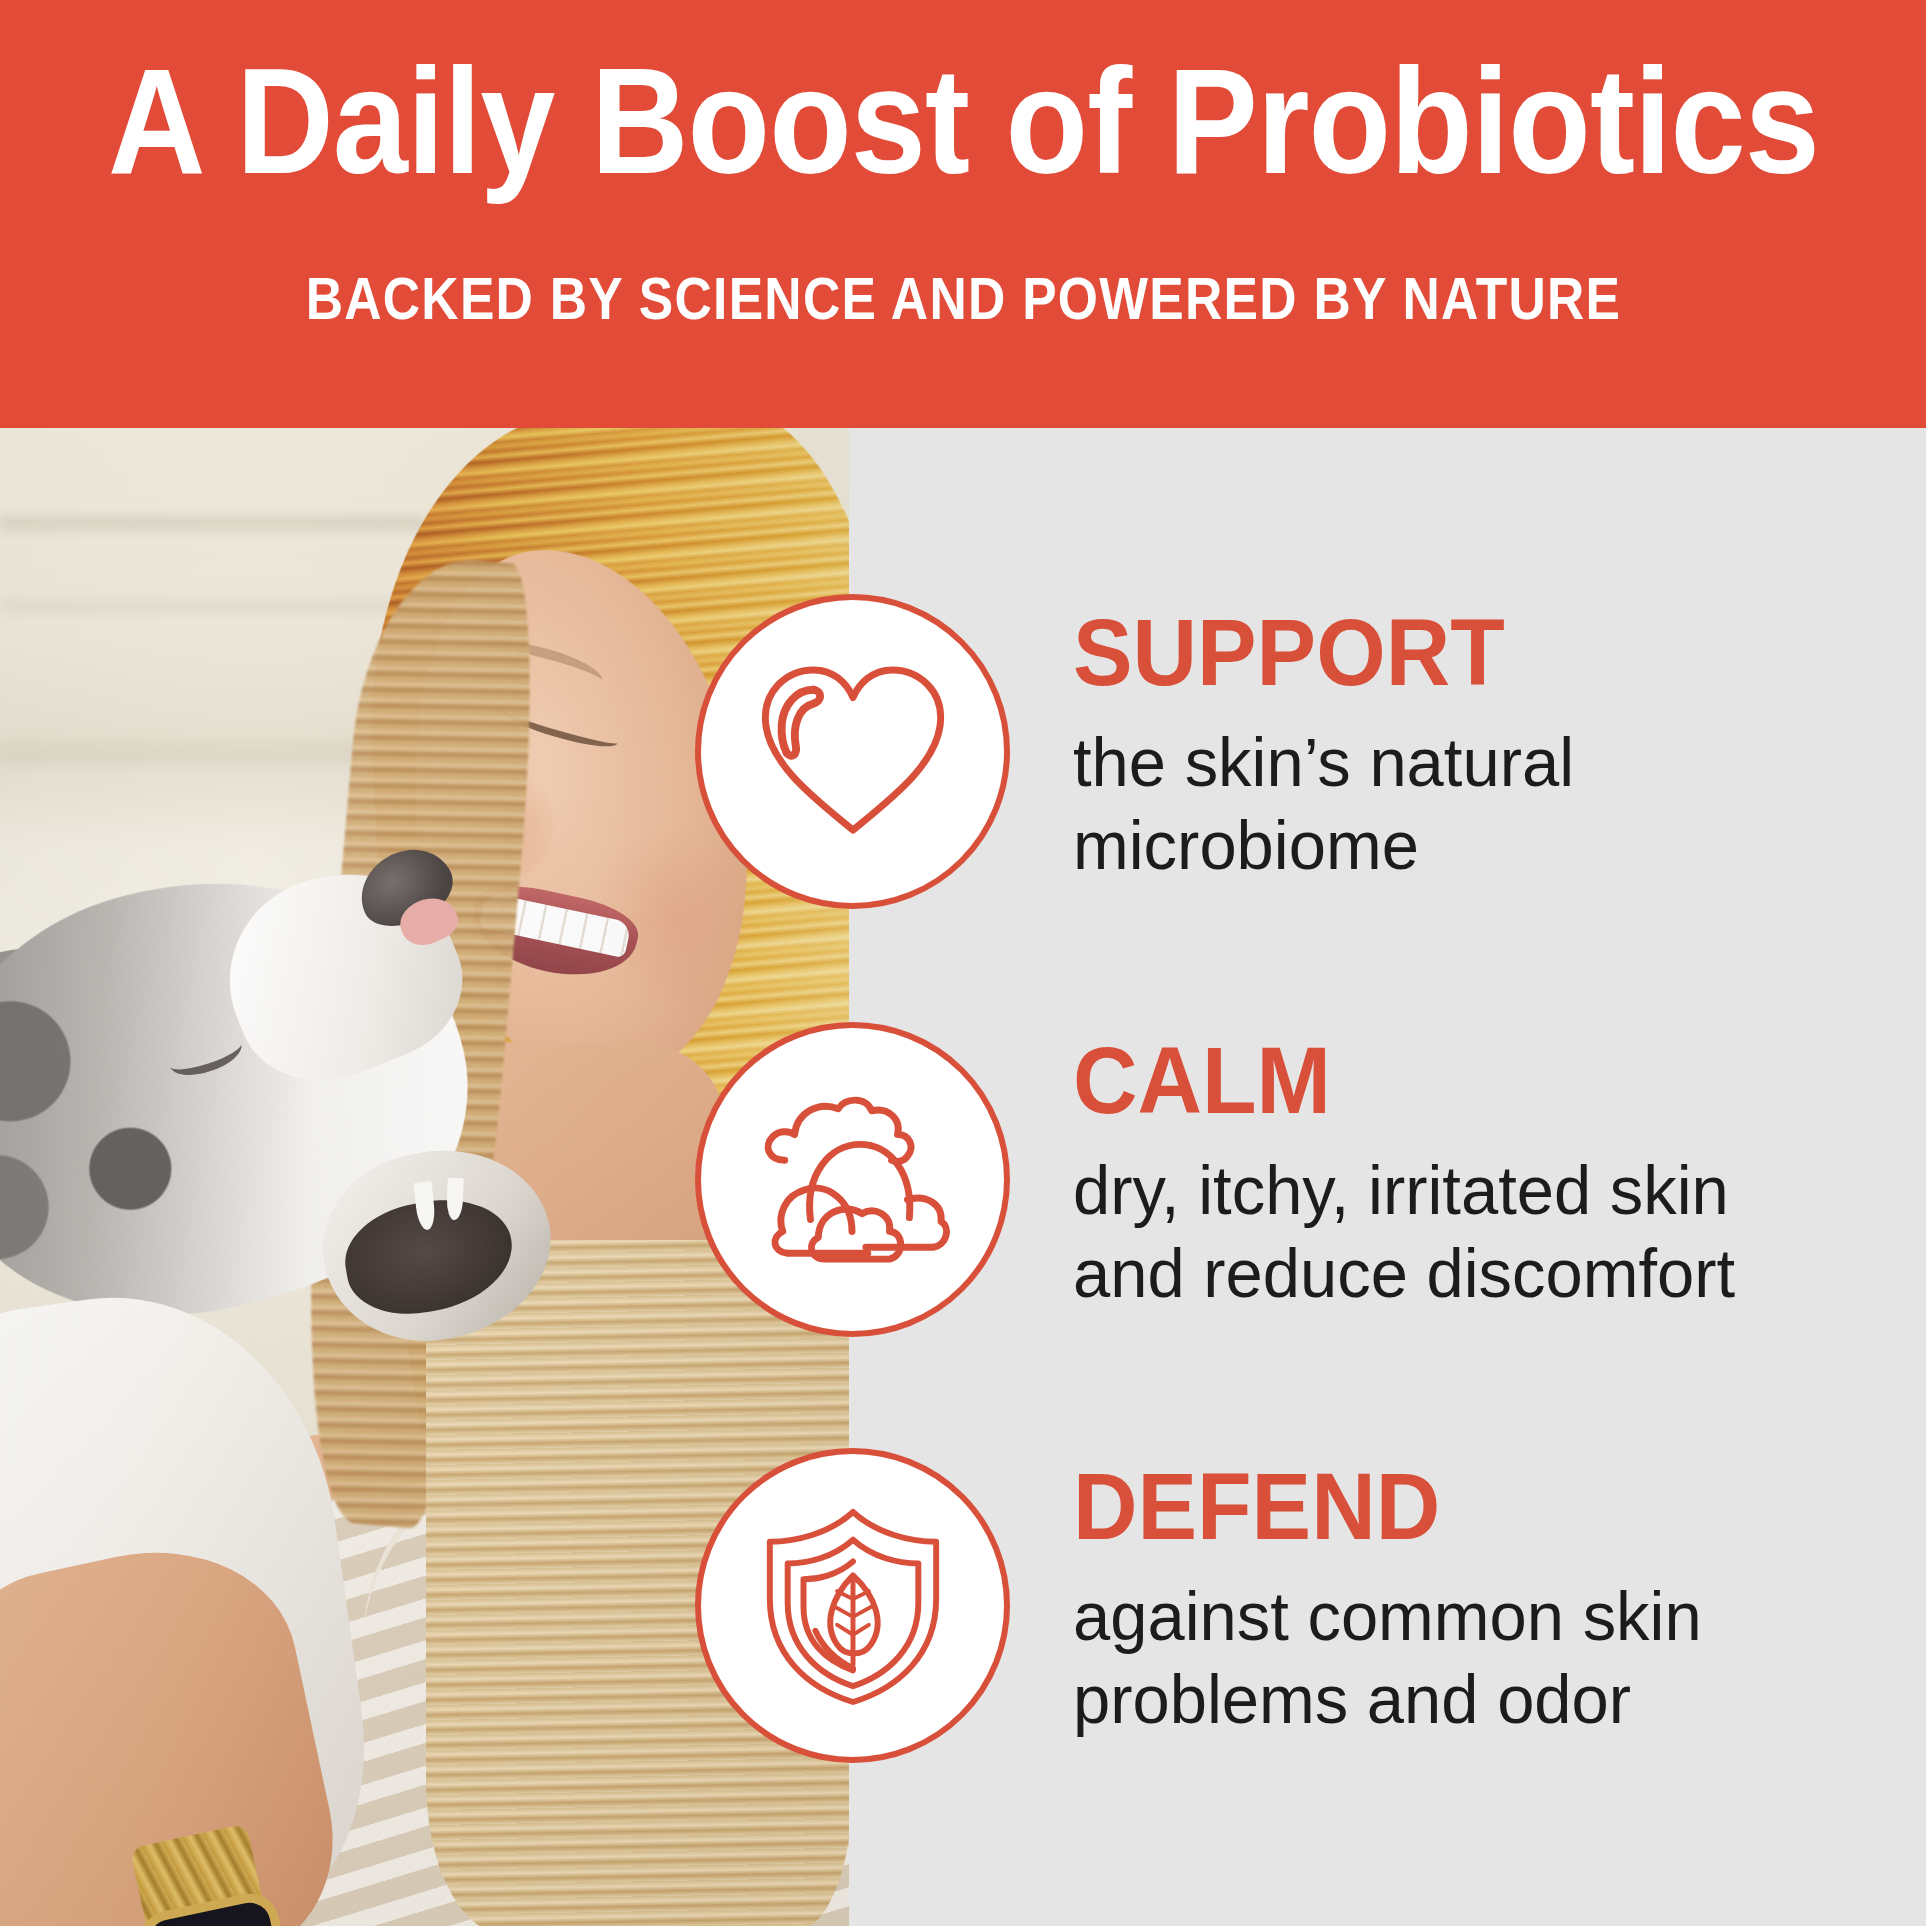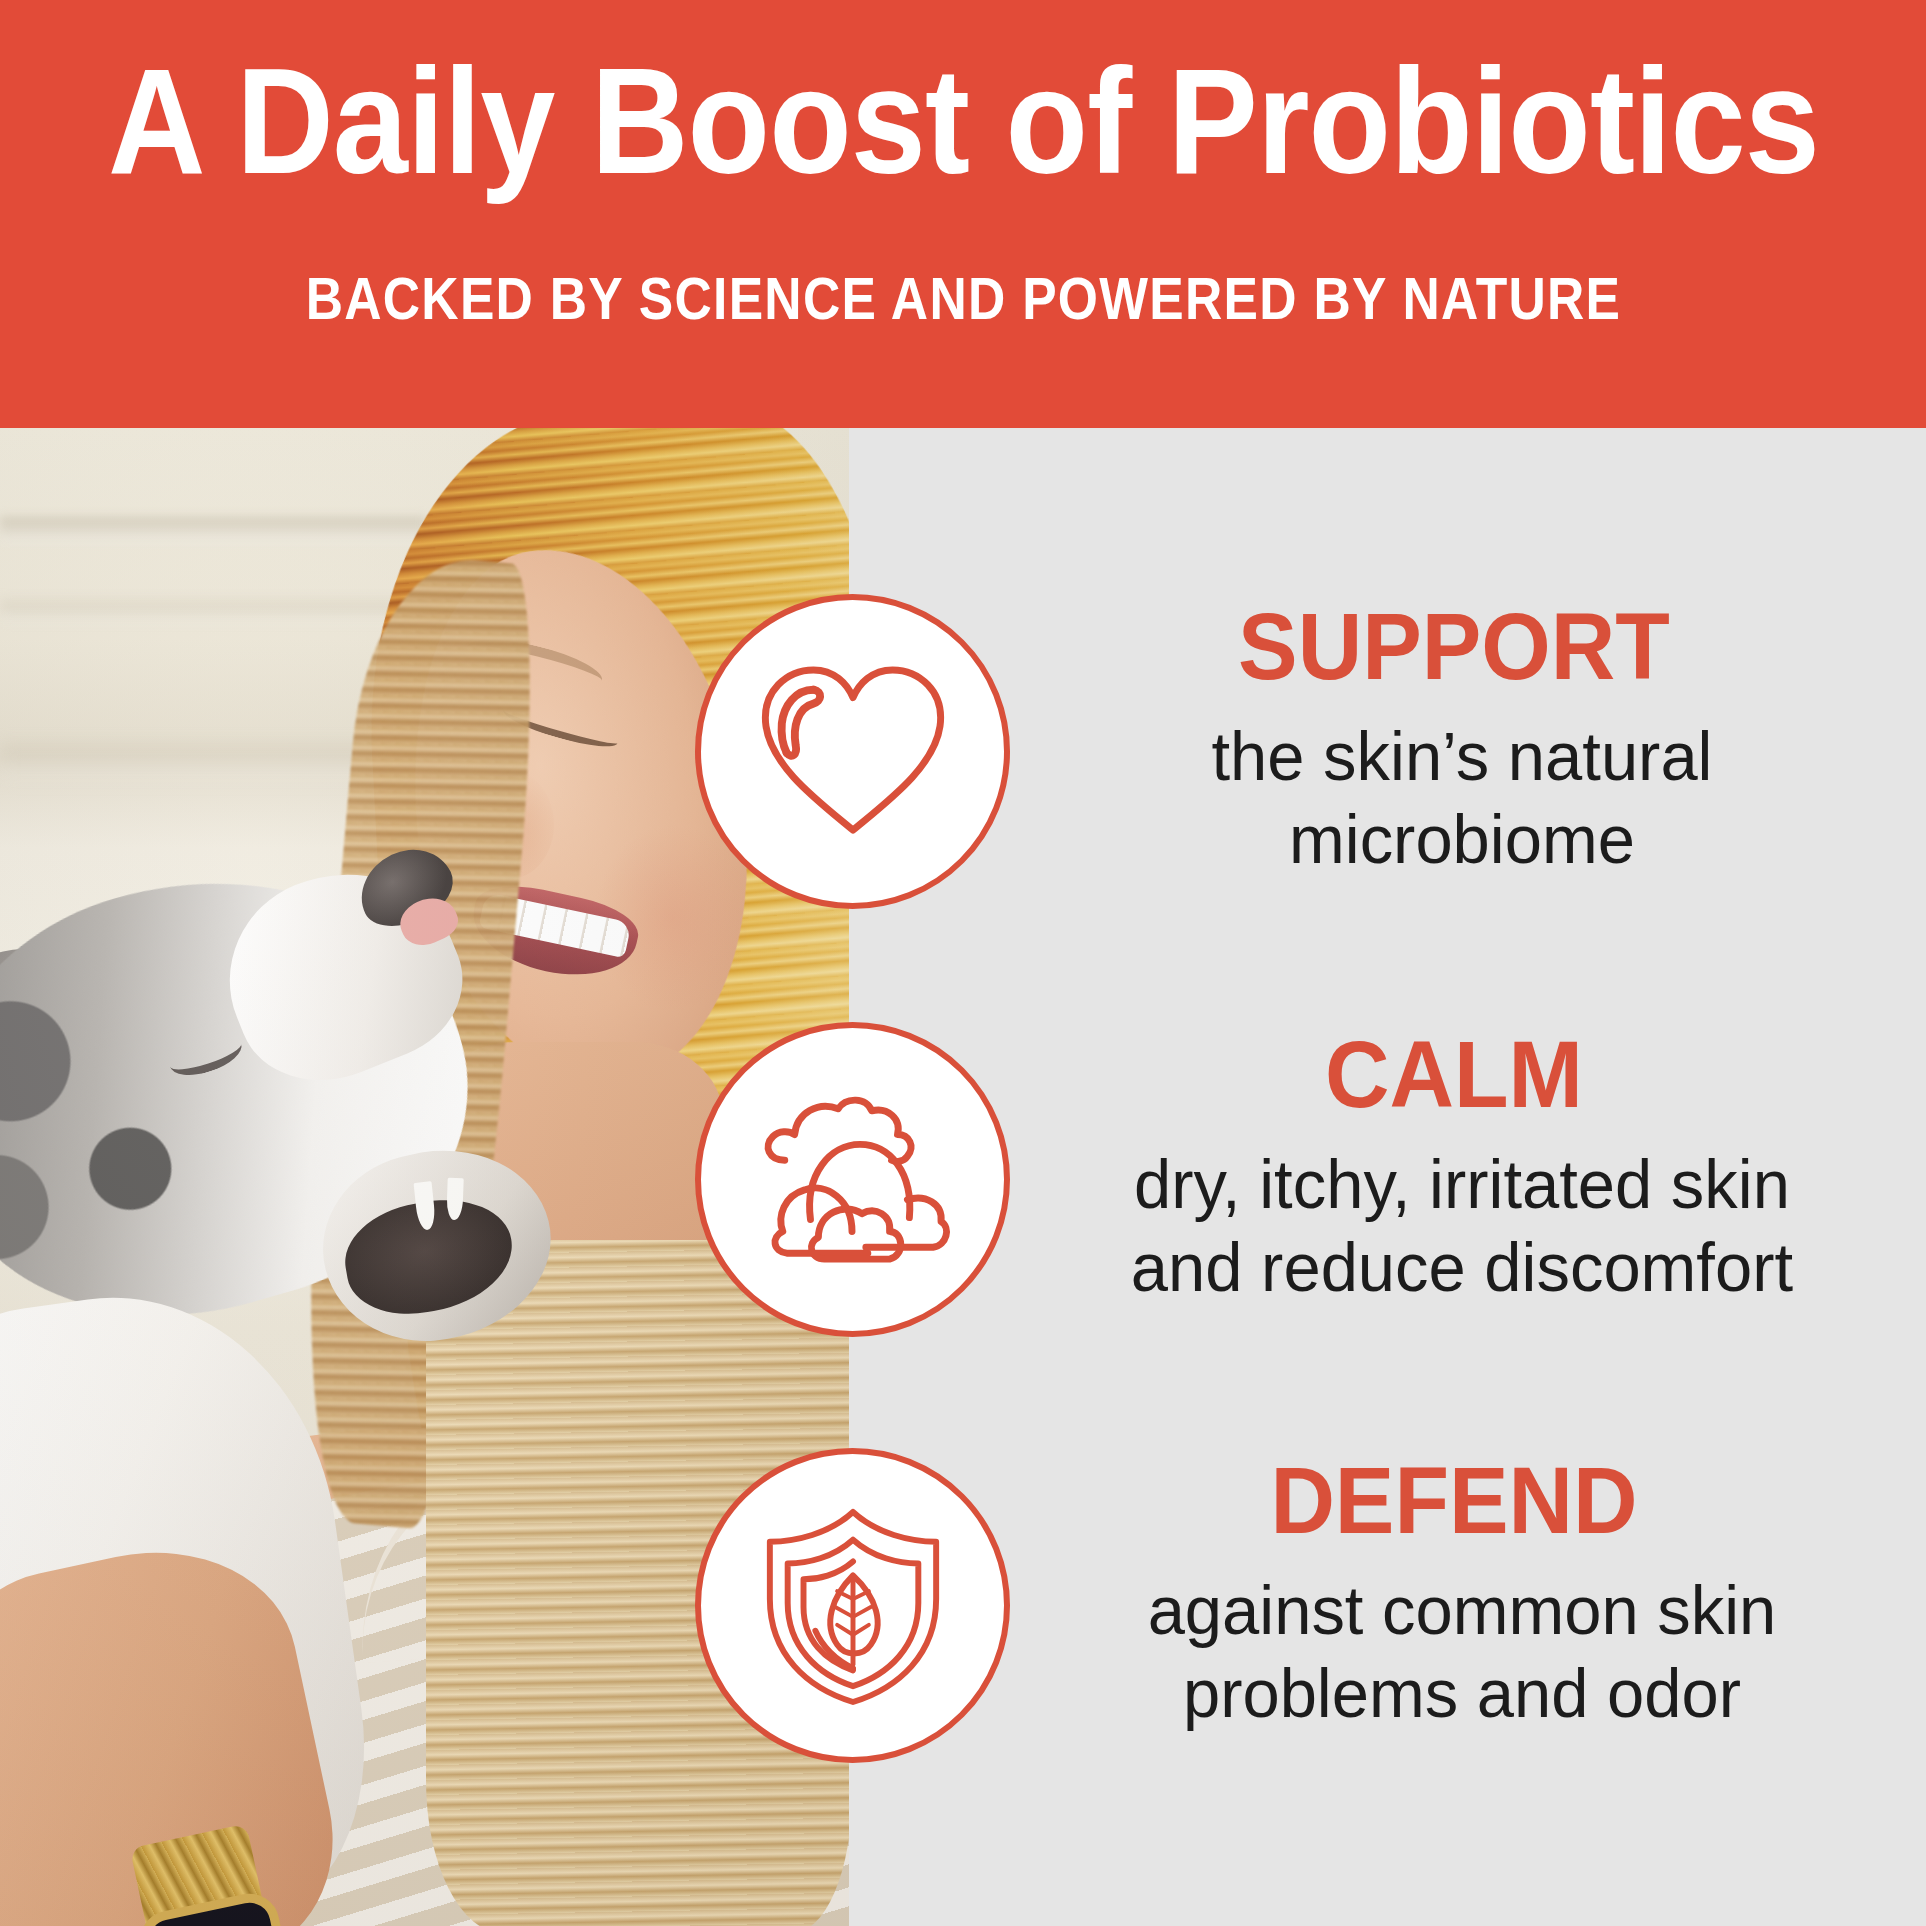--- a/index.html
+++ b/index.html
@@ -475,23 +475,22 @@
     box-sizing: border-box;
     display: flex;
     align-items: center;
     justify-content: center;
   }
   .icon-circle svg { display: block; }
 
   .benefit-text {
     position: absolute;
     left: 1073px;
-    top: 6px;
+    top: 12px;
     width: 802px;
-    text-align: center;
   }
   .benefit-title {
     color: #D9503A;
     font-family: "Liberation Sans Narrow", "Liberation Sans", sans-serif;
     font-weight: 700;
     font-size: 94px;
     line-height: 1.0;
     letter-spacing: 0px;
     transform: scaleX(0.95);
     transform-origin: left center;

